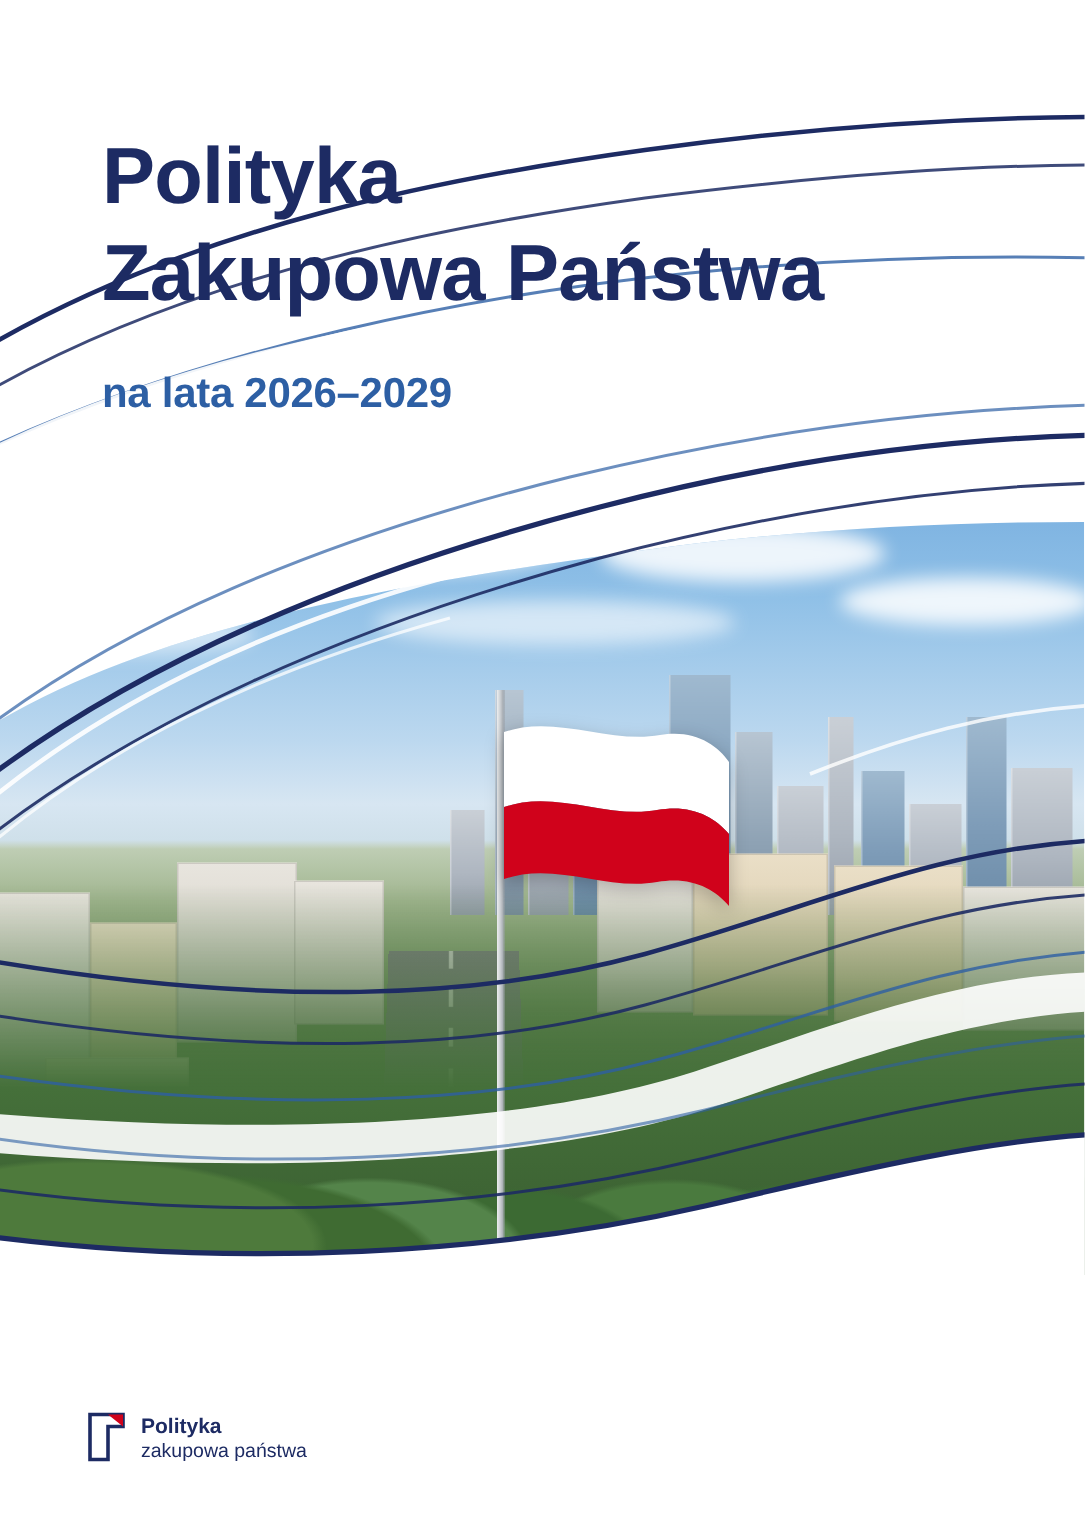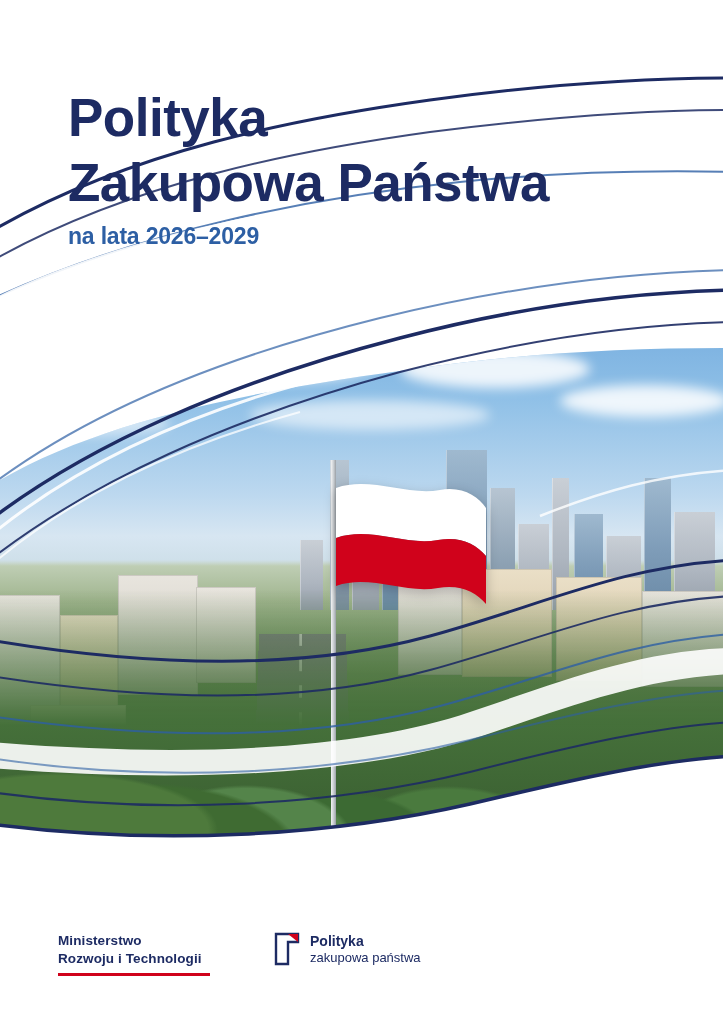--- a/index.html
+++ b/index.html
@@ -29,22 +29,22 @@
   .title-line {
     font-size: 53px;
     line-height: 1.22;
     font-weight: 700;
     color: #1d2b63;
     letter-spacing: -0.5px;
     margin: 0;
     white-space: nowrap;
   }
   .subtitle {
-    margin-top: 8px;
-    font-size: 23px;
+    margin-top: 31px;
+    font-size: 28px;
     font-weight: 600;
     color: #2d5fa4;
     letter-spacing: -0.2px;
   }
 
   
   .photo-wrap {
     position: absolute;
     left: 0;
     top: 290px;
@@ -317,25 +317,20 @@
     <path d="M-10,824 C160,846 330,836 470,804 C580,778 660,760 733,756 L733,1034 L-10,1034 Z" fill="#ffffff"></path>
     <path d="M-10,824 C160,846 330,836 470,804 C580,778 660,760 733,756" fill="none" stroke="#1d2b63" stroke-width="3.5"></path>
     <path d="M-10,792 C160,816 330,806 470,772 C580,744 660,726 733,722" fill="none" stroke="#1d2b63" stroke-width="2" opacity="0.9"></path>
     <path d="M-10,758 C160,784 330,774 470,740 C580,712 660,694 733,690" fill="none" stroke="#2d5fa4" stroke-width="2" opacity="0.6"></path>
 
     <path d="M733,470 C660,474 600,492 540,516" fill="none" stroke="#ffffff" stroke-width="2.5" opacity="0.8"></path>
   </svg>
 
   <div class="footer">
 
-    <div class="ministry">
-      <div class="ln">Ministerstwo</div>
-      <div class="ln">Rozwoju i Technologii</div>
-      <div class="rule"></div>
-    </div>
 
     <div class="pzp-logo">
       <svg class="pzp-mark" viewBox="0 0 26 34">
         <path d="M2,2 L24,2 L24,10 L14,10 L14,32 L2,32 Z" fill="none" stroke="#1d2b63" stroke-width="2.4"></path>
         <path d="M14,2 L24,2 L24,10 Z" fill="#d0021b"></path>
       </svg>
       <div class="pzp-text">
         <div class="l1">Polityka</div>
         <div class="l2">zakupowa państwa</div>
       </div>

